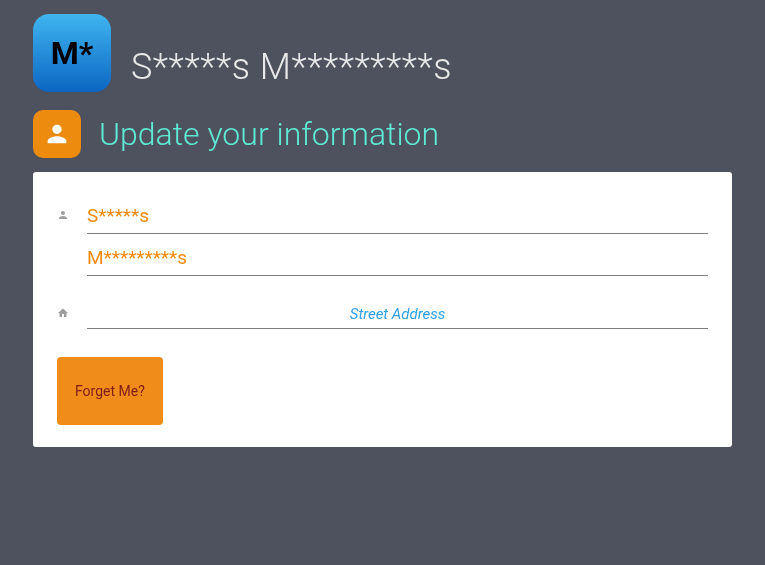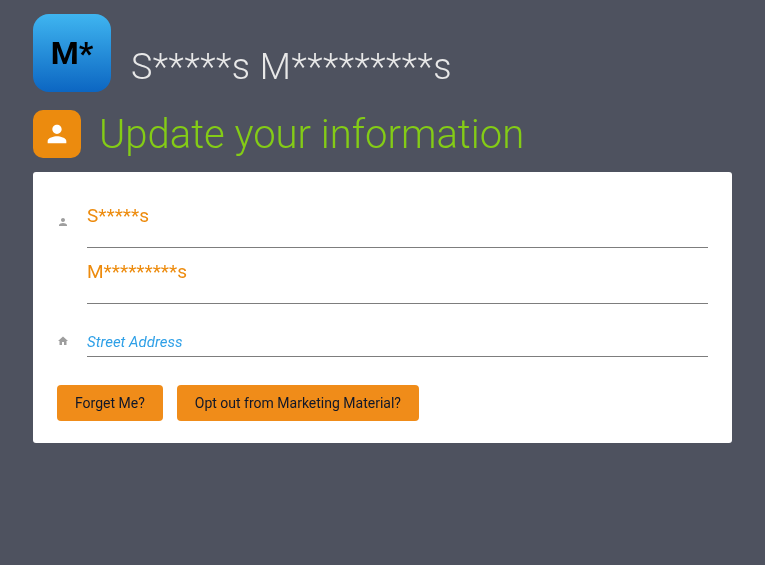--- a/index.html
+++ b/index.html
@@ -46,23 +46,23 @@
     .subtitle-icon-box {
       width: 48px;
       height: 48px;
       background: #ec8b0e;
       border-radius: 10px;
       display: flex;
       align-items: center;
       justify-content: center;
     }
     .subtitle {
-      font-size: 40px;
+      font-size: 32px;
       font-weight: 300;
-      color: #84cc16;
+      color: #5eead4;
     }
     .card {
       background: #fff;
       margin: 4px 33px 20px 33px;
       border-radius: 3px;
       padding: 24px 24px 22px 24px;
     }
     .field-row {
       display: flex;
       align-items: center;
@@ -78,49 +78,50 @@
       flex-shrink: 0;
       display: flex;
       align-items: center;
       justify-content: center;
       color: #9e9e9e;
     }
     .field-input {
       flex: 1;
       border: none;
       border-bottom: 1px solid #7d7d7d;
-      padding: 8px 0 20px 0;
+      padding: 8px 0 6px 0;
       font-size: 19px;
       color: #ed8b0d;
       outline: none;
       background: transparent;
       font-family: inherit;
     }
     .field-input.small {
       font-size: 15px;
       padding: 9px 0 5px 0;
+      text-align: center;
     }
     .field-input::placeholder {
       color: #2fa0e7;
       font-style: italic;
       font-size: 15px;
     }
     .spacer { height: 8px; }
     .spacer-sm { height: 4px; }
     .buttons {
       display: flex;
       gap: 14px;
       margin-top: 16px;
     }
     .btn {
       background: #f08c19;
-      color: #0f172a;
+      color: #7f1d1d;
       border: none;
       border-radius: 4px;
-      padding: 10px 18px;
+      padding: 26px 18px;
       font-size: 14px;
       cursor: pointer;
       font-family: inherit;
     }
   </style>
 </head>
 <body>
 
 <div class="header">
   <div class="app-logo">
@@ -168,15 +169,14 @@
   </div>
 
   <div class="spacer-sm"></div>
 
 
   <div class="spacer-sm"></div>
 
 
   <div class="buttons">
     <button class="btn">Forget Me?</button>
-    <button class="btn">Opt out from Marketing Material?</button>
   </div>
 </div>
 
 </body></html>

